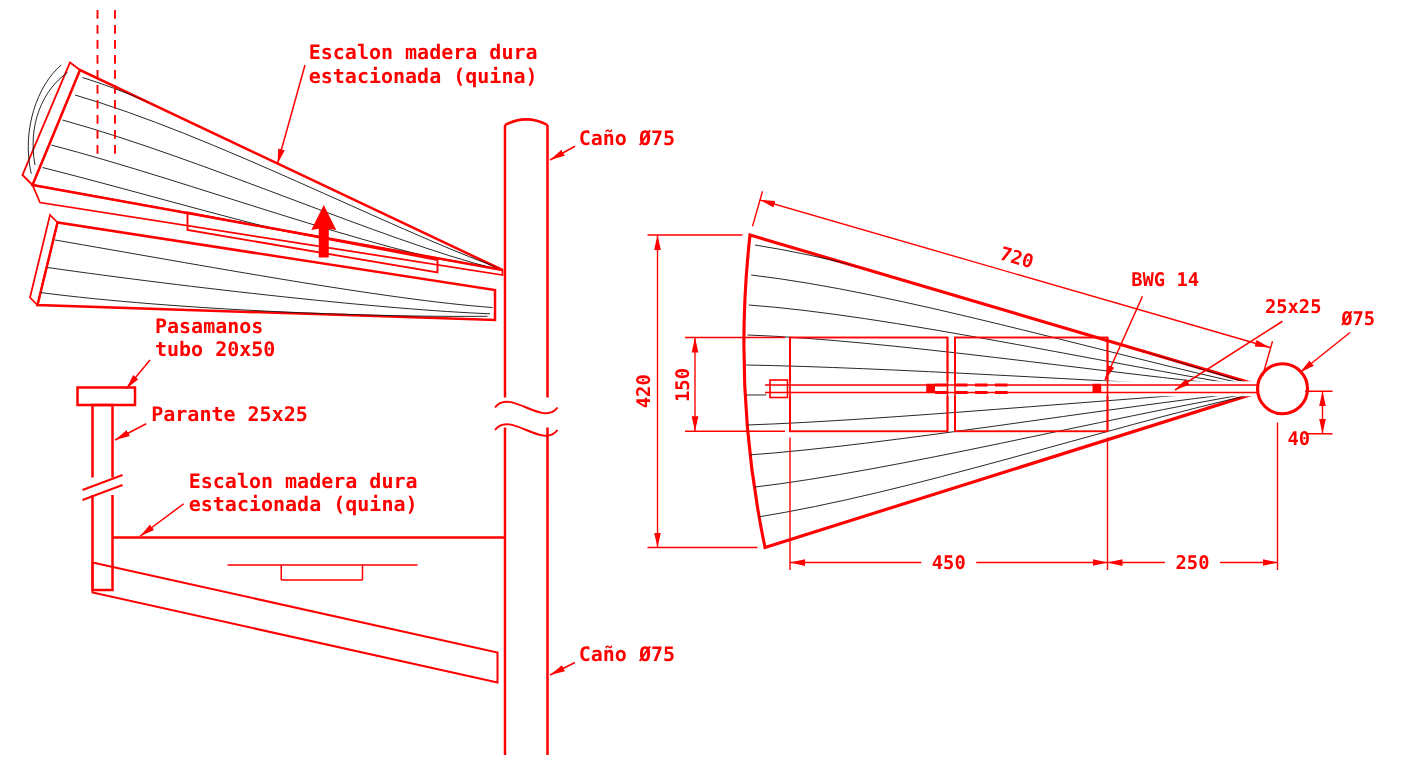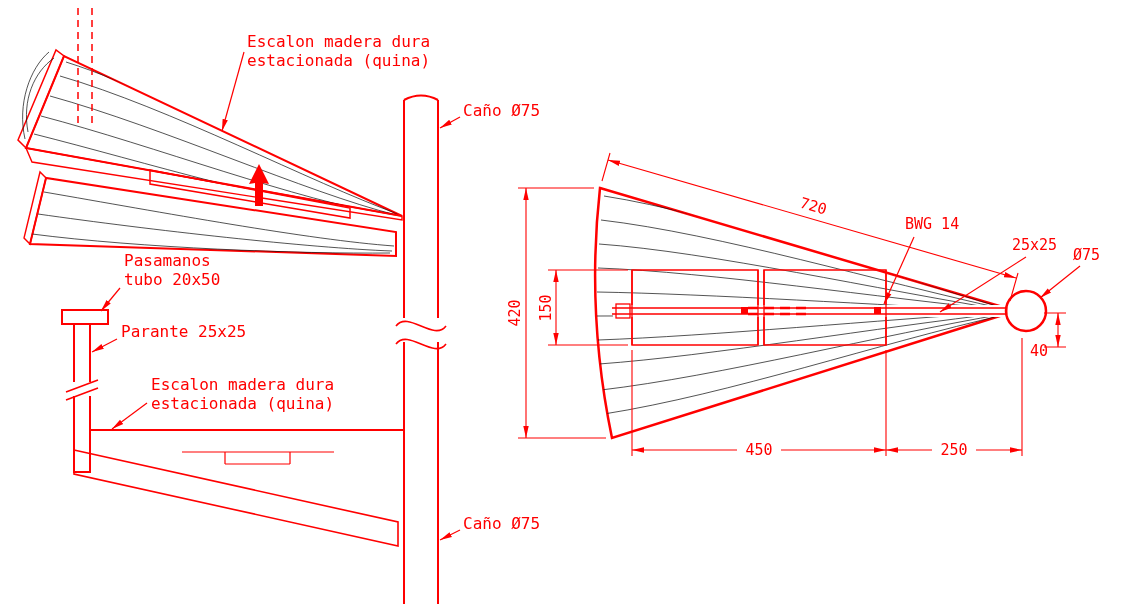--- a/index.html
+++ b/index.html
@@ -1,17 +1,17 @@
 <!DOCTYPE html>
 <html style="--line: #ff0000; --ink: #111111; --bg: #ffffff;"><head>
 <meta charset="utf-8">
 <style>
   :root { --line:#ff0000; --ink:#111111; --bg:#ffffff; }
   html,body { margin:0; padding:0; background:var(--bg); }
-  .stage { width:1130px; height:609px; position:relative; background:var(--bg); }
+  .stage { width:1130px; height:609px; position:relative; background:var(--bg);font-weight:bold; }
   svg { display:block; }
   .t  { font-family:"DejaVu Sans Mono","Liberation Mono",monospace; font-size:16px; fill:var(--line); }
   .td { font-family:"DejaVu Sans Mono","Liberation Mono",monospace; font-size:15px; fill:var(--line); }
   .red  { stroke:var(--line); fill:none; }
   .redf { fill:var(--line); stroke:none; }
   .grain { stroke:var(--ink); stroke-width:0.8; fill:none; opacity:0.9; }
   .dim { stroke:var(--line); stroke-width:1.1; fill:none; }
   .lead { stroke:var(--line); stroke-width:1.2; fill:none; }
 </style>
 </head>

